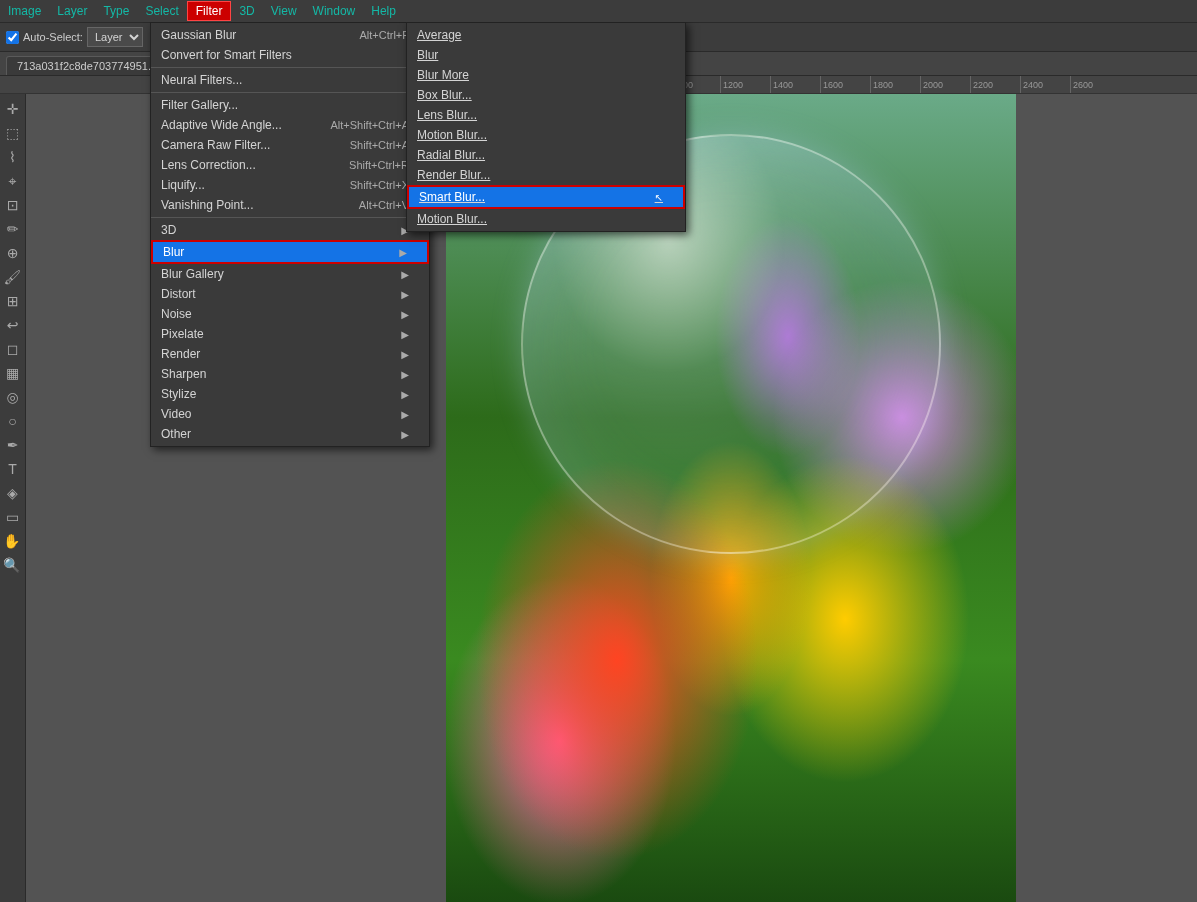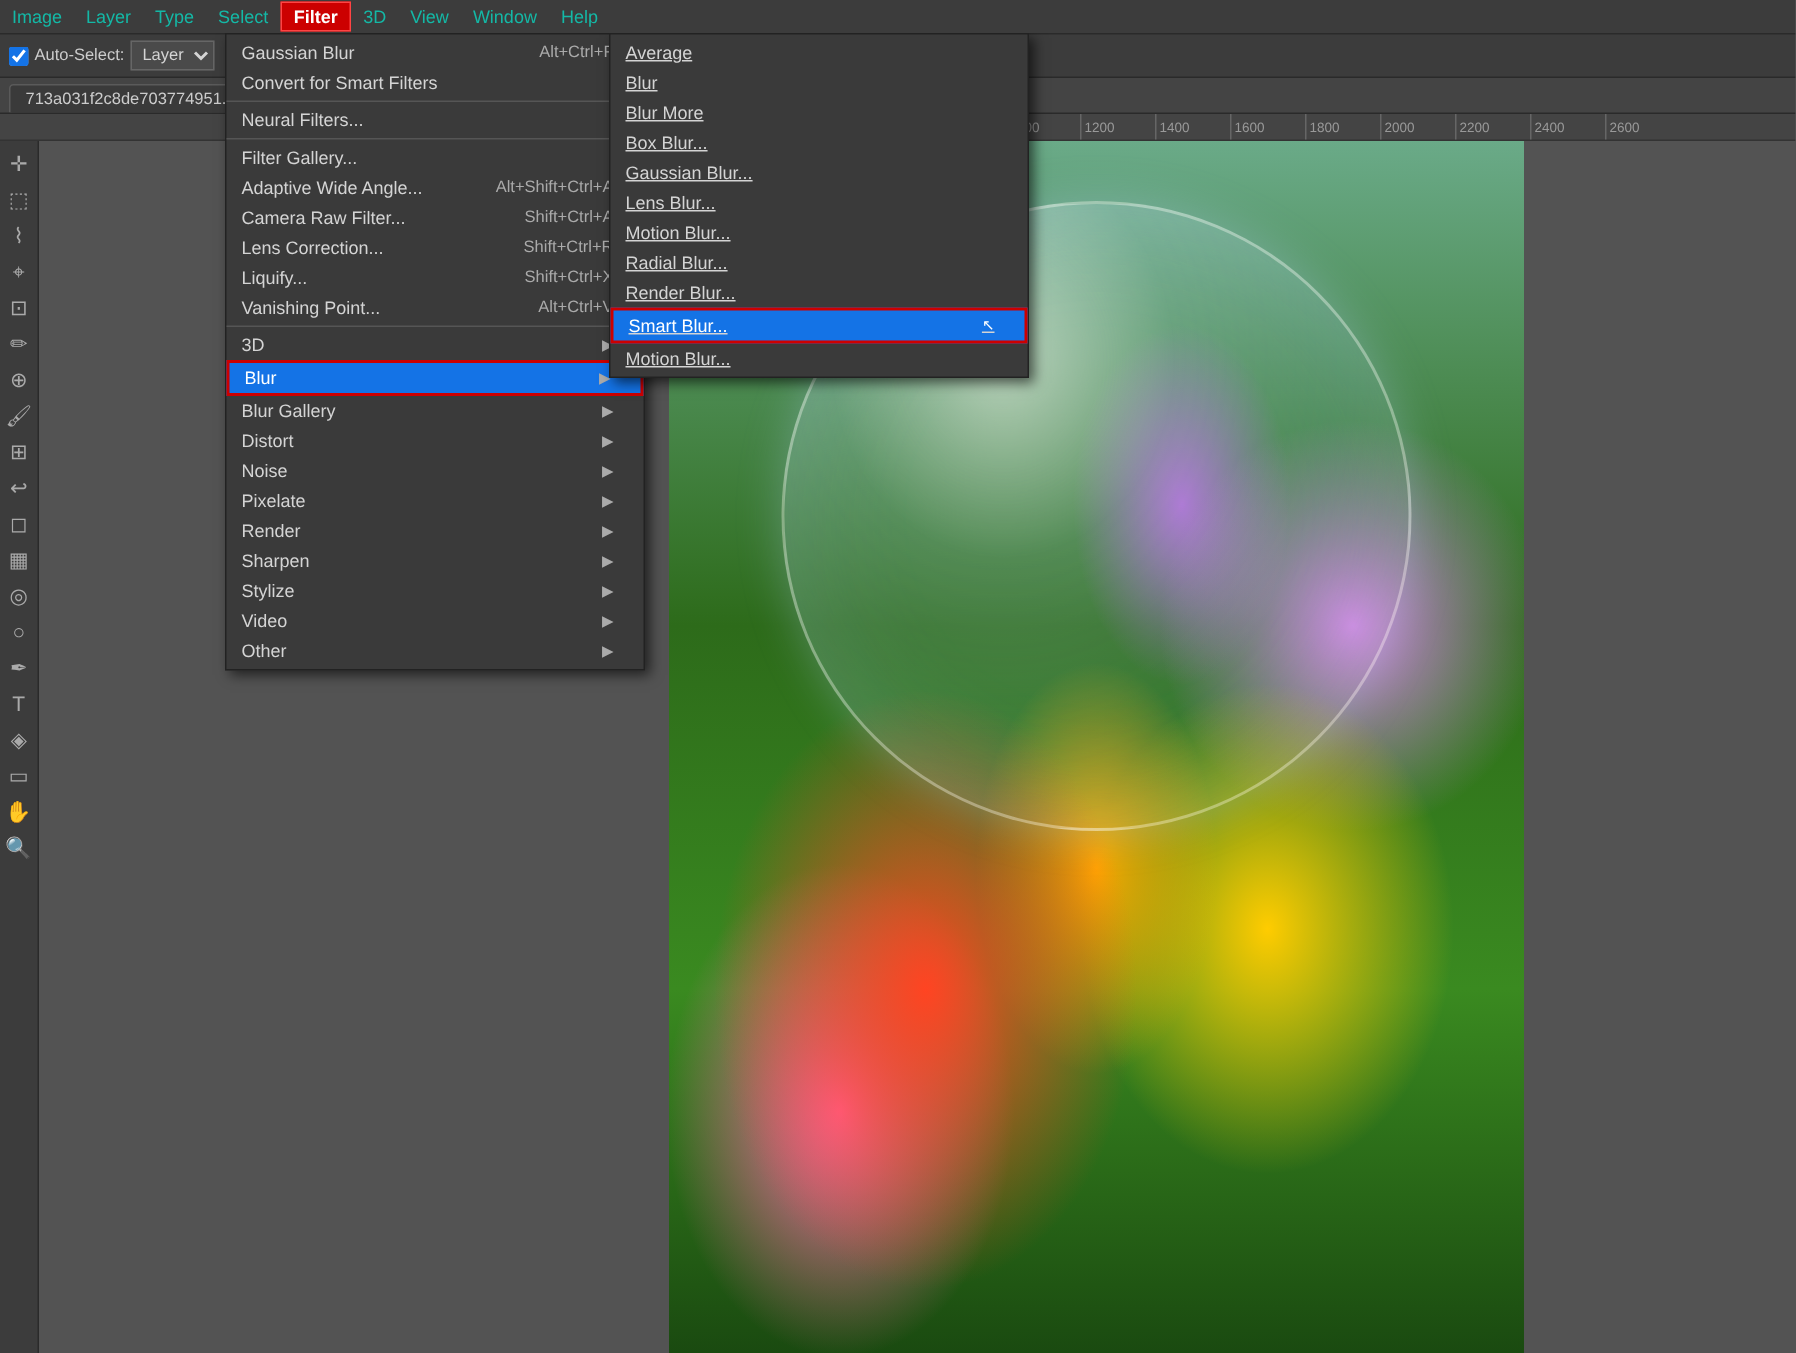--- a/index.html
+++ b/index.html
@@ -26,21 +26,20 @@
     .menu-item {
       padding: 2px 8px;
       cursor: pointer;
       color: #14b8a6;
       font-size: 12px;
     }
     .menu-item.filter-active {
       background: #cc0000;
       color: white;
       border: 1px solid #ff4444;
-      font-weight: bold;
     }
 
     
     #toolbar {
       height: 30px;
       background: #3c3c3c;
       border-top: 1px solid #2a2a2a;
       border-bottom: 1px solid #2a2a2a;
       display: flex;
       align-items: center;
@@ -436,23 +435,20 @@
   <div class="menu-section-item">
     <span>Blur</span>
   </div>
   <div class="menu-section-item">
     <span>Blur More</span>
   </div>
   <div class="menu-section-item">
     <span>Box Blur...</span>
   </div>
   <div class="menu-section-item">
-    <span>Gaussian Blur...</span>
-  </div>
-  <div class="menu-section-item">
     <span>Lens Blur...</span>
   </div>
   <div class="menu-section-item">
     <span>Motion Blur...</span>
   </div>
   <div class="menu-section-item">
     <span>Radial Blur...</span>
   </div>
   <div class="menu-section-item">
     <span>Render Blur...</span>

